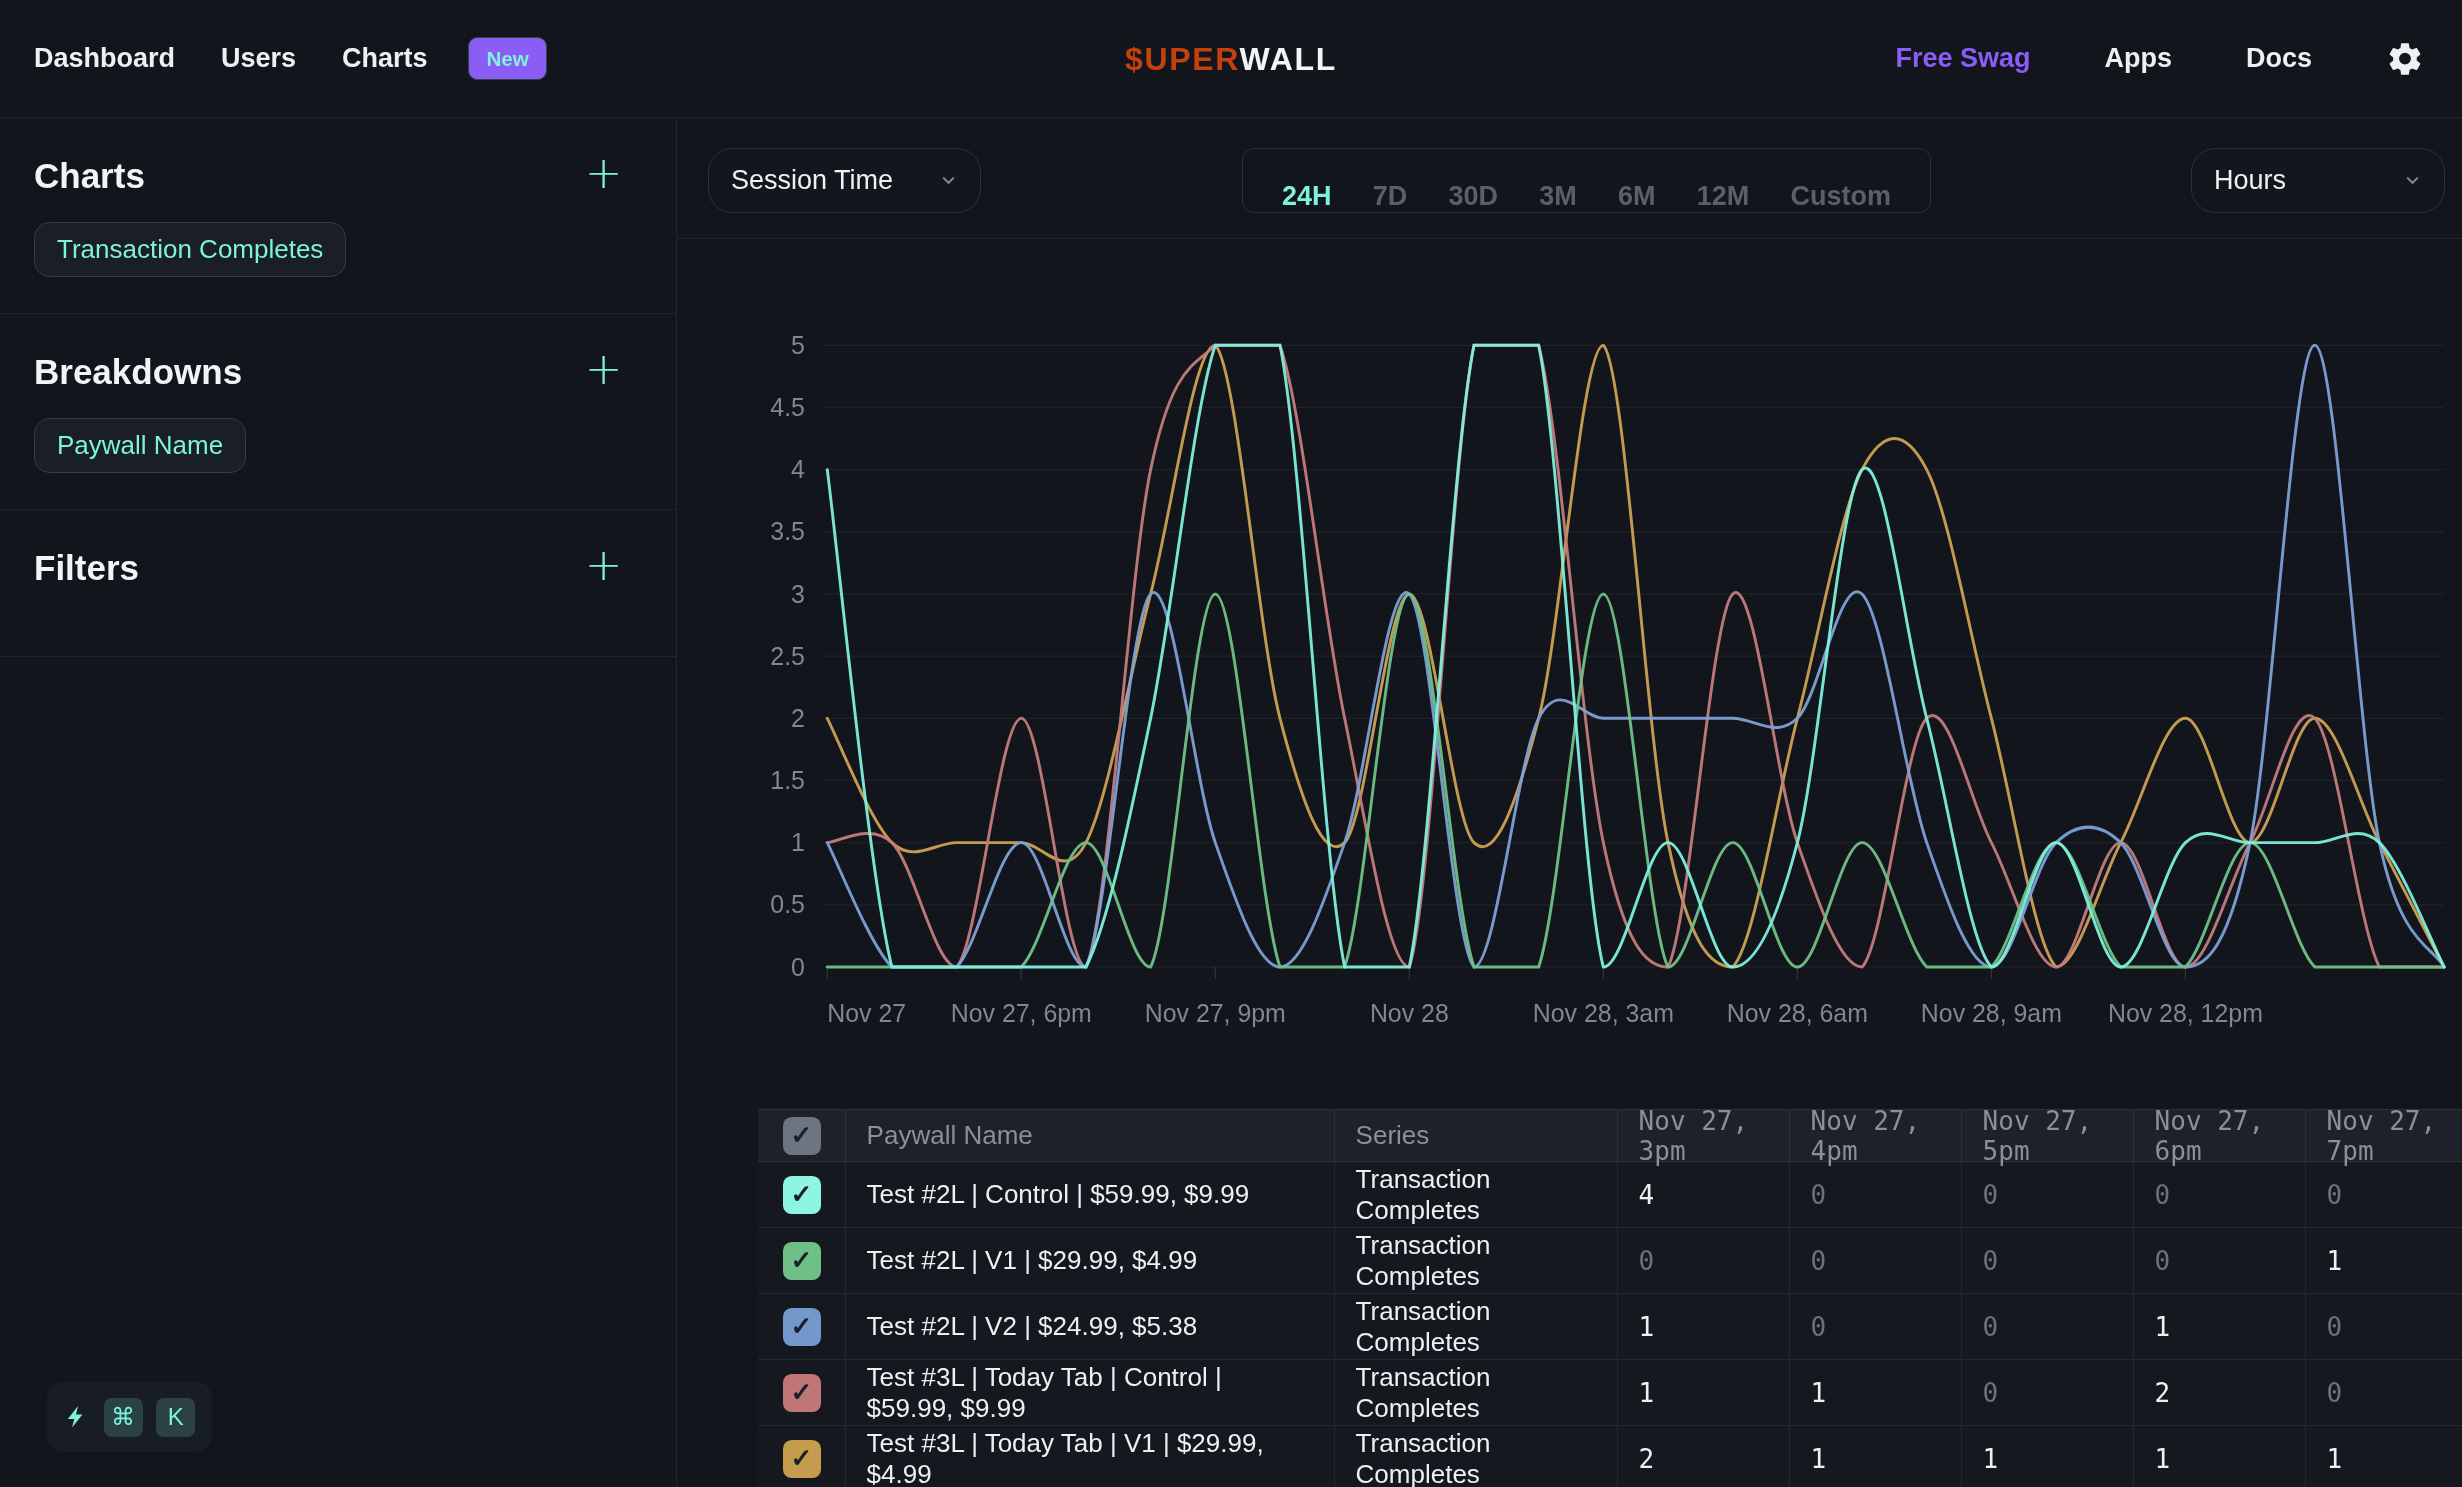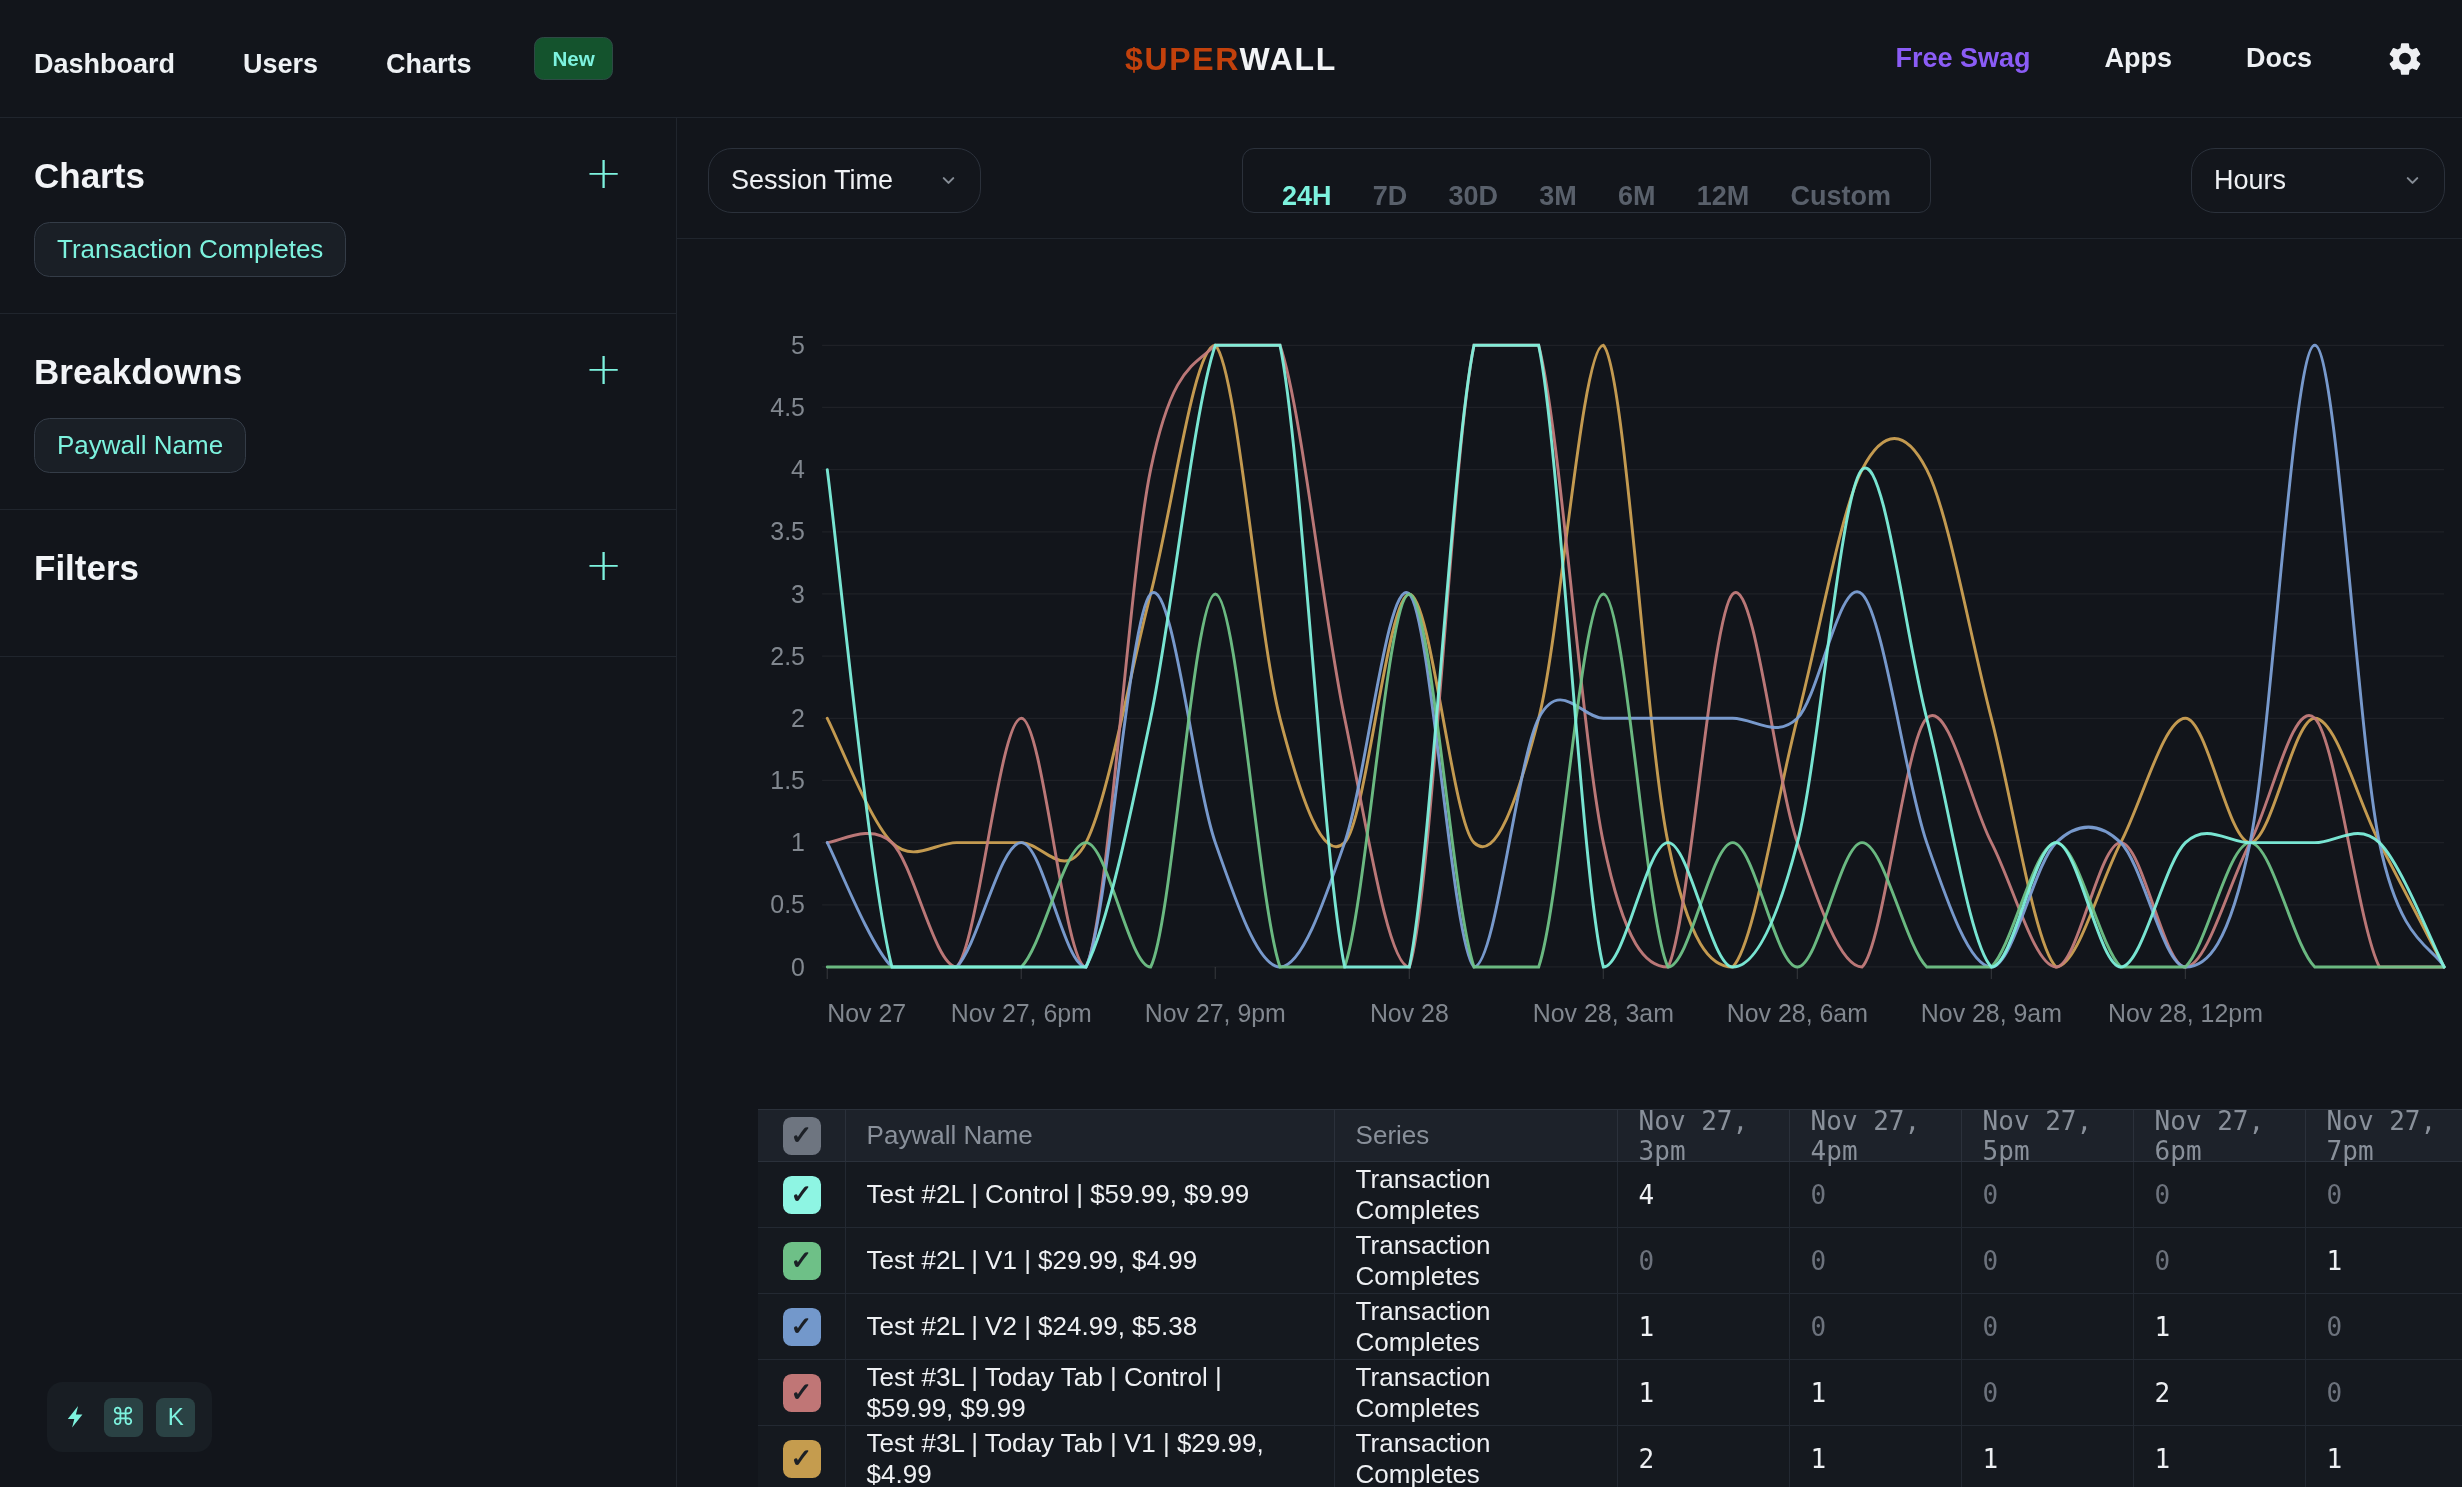--- a/index.html
+++ b/index.html
@@ -9,27 +9,27 @@
     font-family:"Liberation Sans", sans-serif;
     color:#eef1f4;
     position:relative;
   }
   
   .nav {
     position:absolute; left:0; top:0; width:2462px; height:118px;
     border-bottom:0.9px solid #20252d;
     display:flex; align-items:center;
   }
-  .nav-left { display:flex; align-items:flex-end; gap:68px; margin-left:34px; }
+  .nav-left { display:flex; align-items:center; gap:46px; margin-left:34px; }
   .nav-link { font-size:27px; font-weight:700; color:#eef1f4; cursor:pointer; }
   .new-badge {
     margin-left:-5.2px;
     border:1.7px solid #2e4a45; border-radius:9.4px;
     padding:8.6px 17px; font-size:20.6px; font-weight:700; color:#7df2de;
-    background:#14532d;
+    background:#8b5cf6;
   }
   .logo {
     position:absolute; left:50%; top:50%; transform:translate(-50%,-50%);
     font-size:32px; font-weight:700; letter-spacing:1.7px;
   }
   .logo .t { color:#c2410c; } .logo .w { color:#f2f4f6; }
   .nav-right { position:absolute; right:38px; display:flex; align-items:center; gap:74px; }
   .free-swag { font-size:27px; font-weight:700; color:#8b5cf6; cursor:pointer; }
   .gear { width:38px; height:38px; display:block; cursor:pointer; }
   

